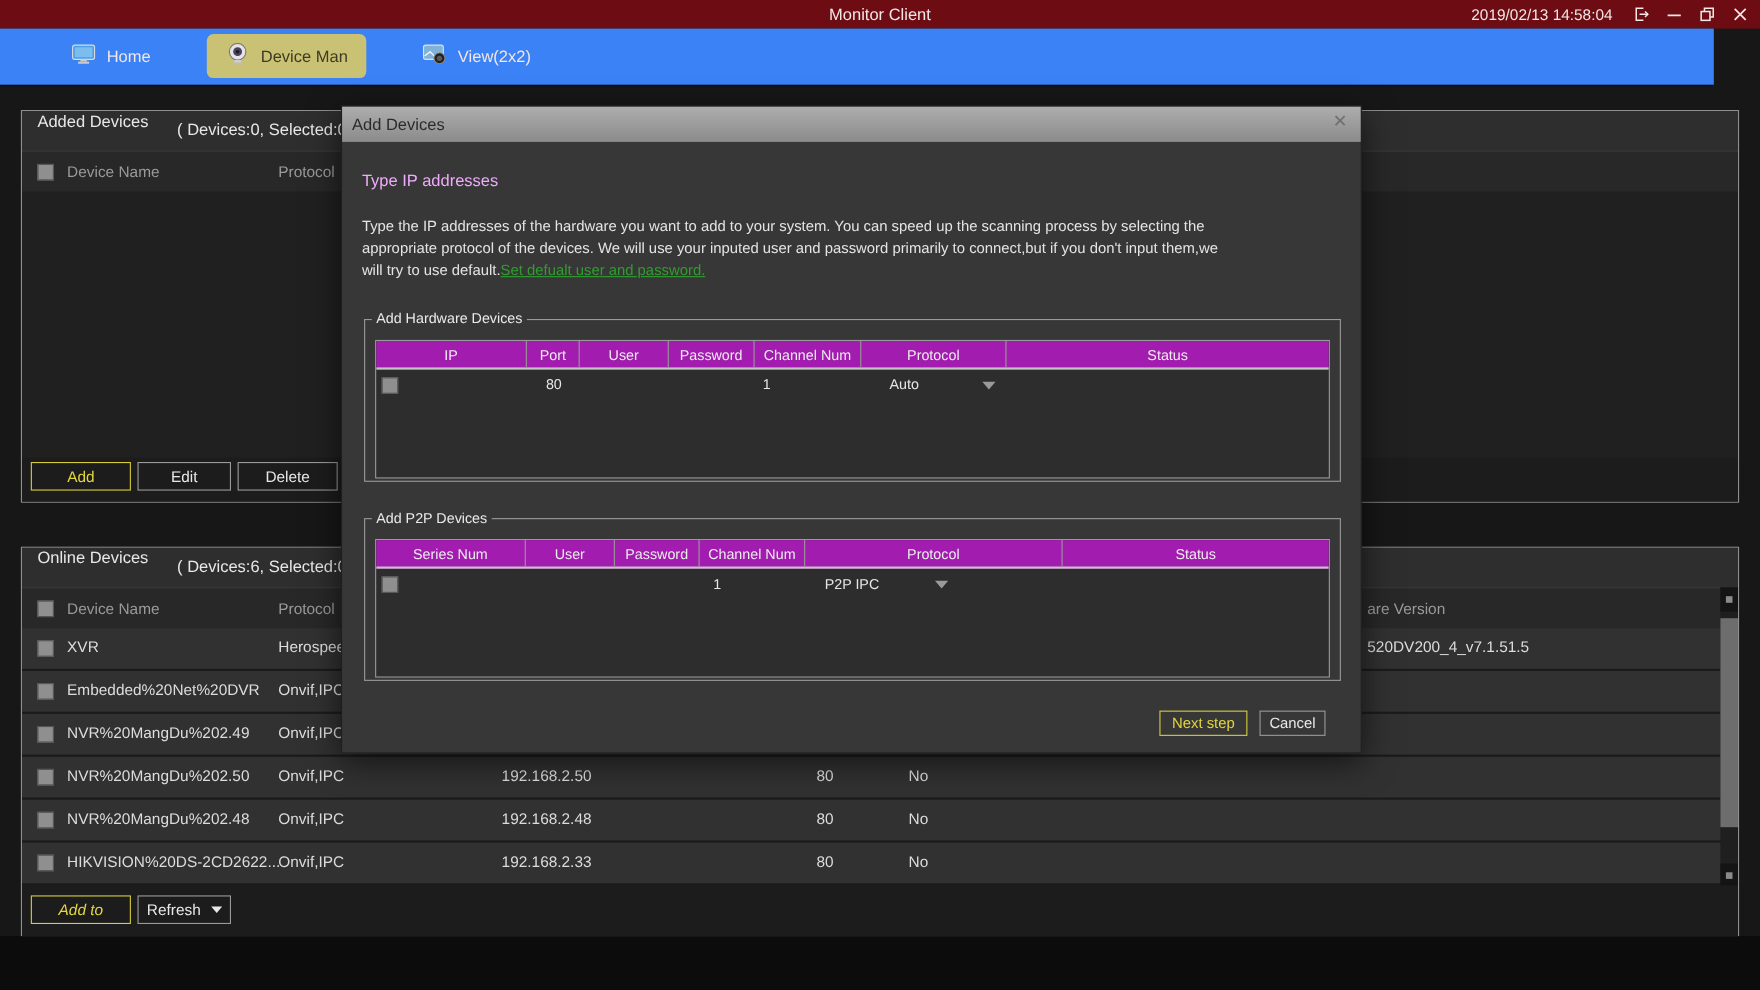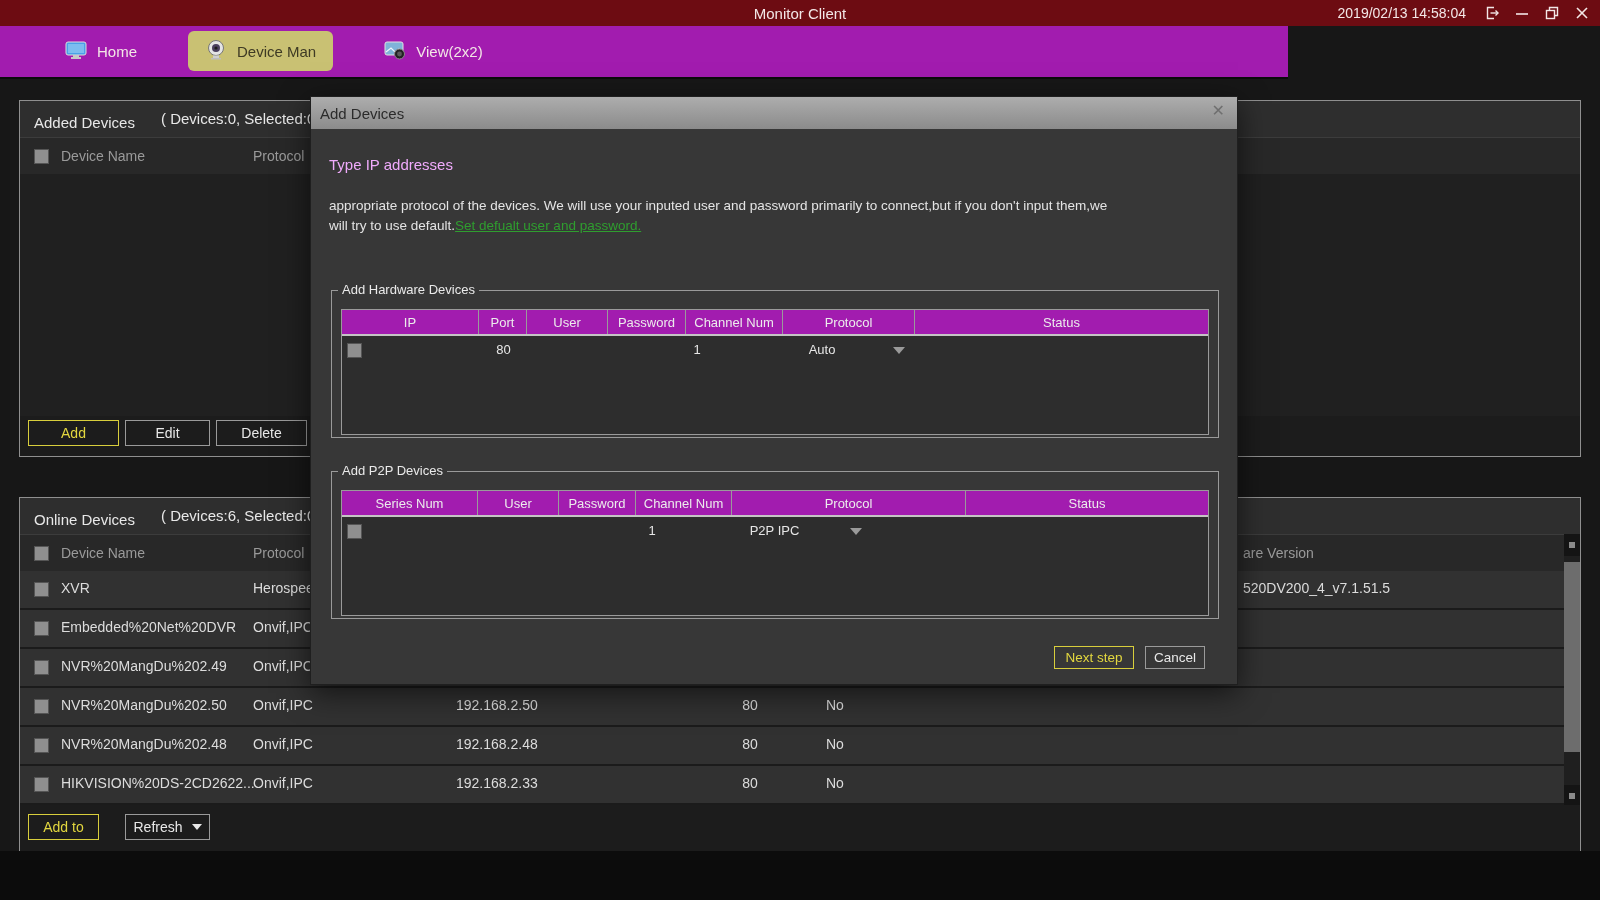--- a/index.html
+++ b/index.html
@@ -9,31 +9,31 @@
 
   
   .topbar{left:0;top:0;width:1600px;height:26px;background:#6d0c12;}
   .win-title{left:0;top:0;width:100%;height:26px;display:flex;align-items:center;justify-content:center;
              font-size:15px;color:#f3e7e7;}
   .win-right{right:10px;top:0;height:26px;display:flex;align-items:center;gap:14px;}
   .datetime{font-size:14px;color:#f3e7e7;margin-right:4px;}
   .winicon{width:16px;height:16px;display:flex;align-items:center;justify-content:center;cursor:default;}
 
   
-  .navbar{left:0;top:26px;width:1288px;height:51px;background:#a21caf;border-bottom:2px solid #0b0b0b;}
+  .navbar{left:0;top:26px;width:1558px;height:51px;background:#3b82f6;border-bottom:2px solid #0b0b0b;}
   .tabs{position:absolute;left:48px;top:5px;display:flex;align-items:center;gap:34px;}
   .tab{display:flex;align-items:center;gap:10px;height:40px;padding:0 17px;border-radius:6px;
        font-size:15px;color:#f3e6e6;}
   .tab.active{background:#c9c173;color:#3e3a24;}
 
   
   .panel{position:absolute;left:19px;width:1560px;border:1px solid #8f8f8f;background:#202020;}
   .panel-title{position:absolute;left:0;top:0;width:100%;height:36px;background:#2e2e2e;
                border-bottom:1px solid #3c3c3c;font-size:15px;color:#e8e8e8;}
-  .panel-title .t{position:absolute;left:14px;top:1px;margin-top:12px;}
+  .panel-title .t{position:absolute;left:14px;top:1px;}
   .panel-title .c{position:absolute;left:141px;top:9px;}
   .panel-header{position:absolute;left:0;top:37px;width:100%;height:36px;background:#282828;
                 font-size:14px;color:#9a9a9a;}
   .cb{width:13px;height:13px;background:#8f8f8f;border:1px solid #555;}
   .hcell{position:absolute;top:10px;}
   .btnstrip{position:absolute;left:0;bottom:0;width:100%;background:#1c1c1c;}
   .btn{position:absolute;height:26px;border:1px solid #9a9a9a;background:transparent;color:#e8e8e8;
        font-size:14px;display:flex;align-items:center;justify-content:center;box-sizing:border-box;}
   .btn.yellow{border-color:#d8ce3c;color:#e2d73f;}
 
@@ -246,37 +246,38 @@
       <div class="sb-btn" style="top:0;">
           <div class="sq"></div>
         </div>
       <div class="sb-thumb"></div>
       <div class="sb-btn" style="bottom:0;">
           <div class="sq"></div>
         </div>
     </div>
 
     <div class="btnstrip">
-      <div class="btn yellow" style="left:8px;top:9px;width:71px;">Add to</div>
+      <div class="btn yellow" style="left:8px;top:9px;width:91px;font-style:italic;">Add to</div>
       <div class="btn" style="left:105px;top:9px;width:85px;">
         <span>Refresh</span>
         <span class="tri-down"></span>
       </div>
     </div>
   </div>
 
   <div id="modal">
     <div class="modal-titlebar">
       <span>Add Devices</span>
     </div>
     <span class="modal-close">✕</span>
 
     <div class="modal-heading">Type IP addresses</div>
 
     <div class="modal-desc">
+      <div>Type the IP addresses of the hardware you want to add to your system. You can speed up the scanning process by selecting the</div>
       <div>appropriate protocol of the devices. We will use your inputed user and password primarily to connect,but if you don't input them,we</div>
       <div>
         <span>will try to use default.</span><span class="link">Set defualt user and password.</span>
       </div>
     </div>
 
     <div class="fieldset" style="top:193px;">
       <span class="legend">Add Hardware Devices</span>
       <div class="mtable">
         <div class="mthead">

